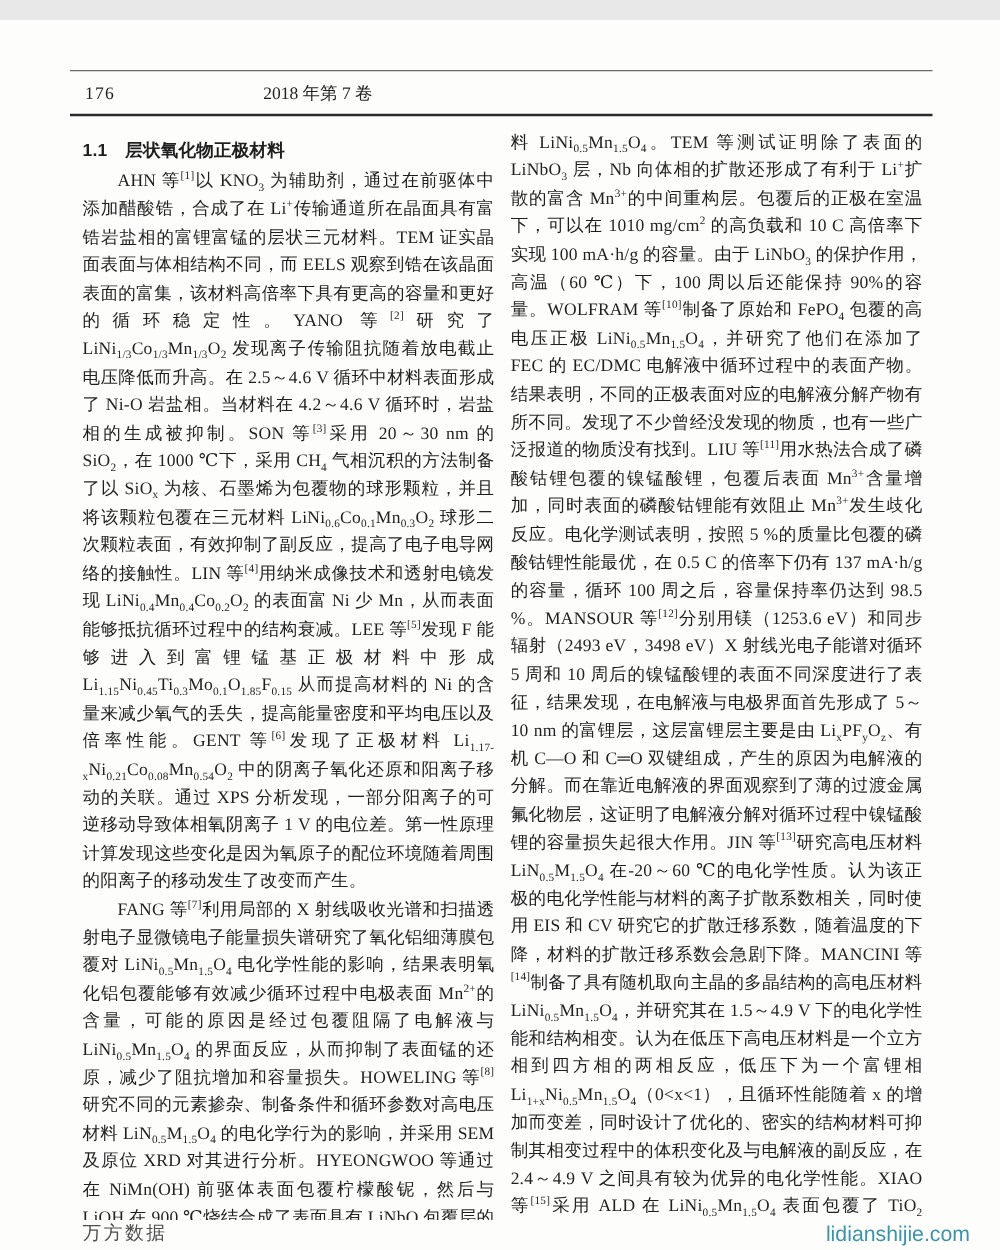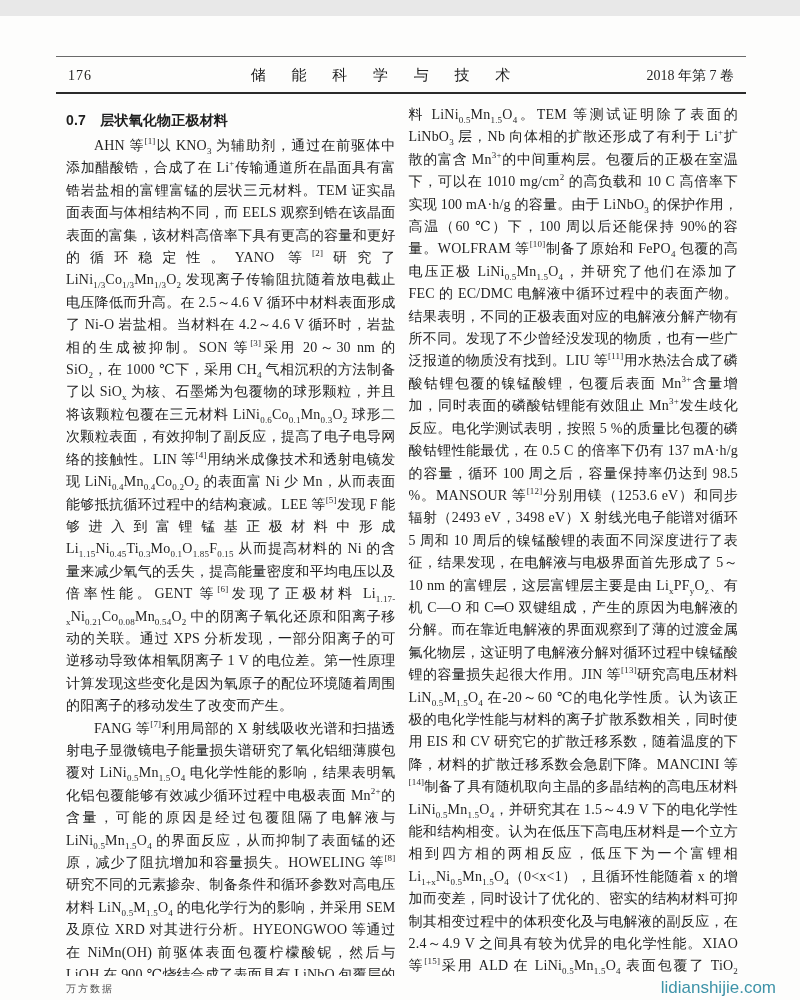--- a/index.html
+++ b/index.html
@@ -31,47 +31,46 @@
   .blk-h2{
     font-family:"Liberation Sans","DejaVu Sans",sans-serif;
     font-size:14px;font-weight:bold;margin:5px 0 4px 0;line-height:22px;
   }
   .col p{margin:0;}
   .indent{text-indent:2em;}
   .no-indent{text-indent:0;}
   sup,sub{font-size:9px;line-height:0;}
   
   .footer-left{
-    position:absolute;left:66px;bottom:20px;font-size:10px;
+    position:absolute;left:66px;bottom:20px;font-size:15px;
     color:var(--wanfang,#4f4f4f);letter-spacing:2px;
   }
   .footer-right{
     position:absolute;right:24px;bottom:18px;font-size:17px;
     color:var(--site_watermark,#3e93a8);
     font-family:"Liberation Sans","DejaVu Sans",sans-serif;letter-spacing:0px;
   }
 </style>
 </head>
 <body>
 
 <div class="page">
 
   <div class="header">
     <div class="rule-thin"></div>
     <div class="header-row">
       <span class="pageno">176</span>
-      <span class="jtitle">储 能 科 学 与 技 术</span>
       <span class="vol">2018 年第 7 卷</span>
     </div>
     <div class="rule-thick"></div>
   </div>
 
   <div class="columns">
     <div class="col">
-        <div class="blk-h2">0.7　层状氧化物正极材料</div>
+        <div class="blk-h2">1.1　层状氧化物正极材料</div>
         <p class="blk-p indent">AHN 等<sup>[1]</sup>以 KNO<sub>3</sub> 为辅助剂，通过在前驱体中添加醋酸锆，合成了在 Li<sup>+</sup>传输通道所在晶面具有富锆岩盐相的富锂富锰的层状三元材料。TEM 证实晶面表面与体相结构不同，而 EELS 观察到锆在该晶面表面的富集，该材料高倍率下具有更高的容量和更好的循环稳定性。YANO 等<sup>[2]</sup>研究了 LiNi<sub>1/3</sub>Co<sub>1/3</sub>Mn<sub>1/3</sub>O<sub>2</sub> 发现离子传输阻抗随着放电截止电压降低而升高。在 2.5～4.6 V 循环中材料表面形成了 Ni-O 岩盐相。当材料在 4.2～4.6 V 循环时，岩盐相的生成被抑制。SON 等<sup>[3]</sup>采用 20～30 nm 的 SiO<sub>2</sub>，在 1000 ℃下，采用 CH<sub>4</sub> 气相沉积的方法制备了以 SiO<sub>x</sub> 为核、石墨烯为包覆物的球形颗粒，并且将该颗粒包覆在三元材料 LiNi<sub>0.6</sub>Co<sub>0.1</sub>Mn<sub>0.3</sub>O<sub>2</sub> 球形二次颗粒表面，有效抑制了副反应，提高了电子电导网络的接触性。LIN 等<sup>[4]</sup>用纳米成像技术和透射电镜发现 LiNi<sub>0.4</sub>Mn<sub>0.4</sub>Co<sub>0.2</sub>O<sub>2</sub> 的表面富 Ni 少 Mn，从而表面能够抵抗循环过程中的结构衰减。LEE 等<sup>[5]</sup>发现 F 能够进入到富锂锰基正极材料中形成 Li<sub>1.15</sub>Ni<sub>0.45</sub>Ti<sub>0.3</sub>Mo<sub>0.1</sub>O<sub>1.85</sub>F<sub>0.15</sub> 从而提高材料的 Ni 的含量来减少氧气的丢失，提高能量密度和平均电压以及倍率性能。GENT 等<sup>[6]</sup>发现了正极材料 Li<sub>1.17-x</sub>Ni<sub>0.21</sub>Co<sub>0.08</sub>Mn<sub>0.54</sub>O<sub>2</sub> 中的阴离子氧化还原和阳离子移动的关联。通过 XPS 分析发现，一部分阳离子的可逆移动导致体相氧阴离子 1 V 的电位差。第一性原理计算发现这些变化是因为氧原子的配位环境随着周围的阳离子的移动发生了改变而产生。</p>
         <p class="blk-p indent">FANG 等<sup>[7]</sup>利用局部的 X 射线吸收光谱和扫描透射电子显微镜电子能量损失谱研究了氧化铝细薄膜包覆对 LiNi<sub>0.5</sub>Mn<sub>1.5</sub>O<sub>4</sub> 电化学性能的影响，结果表明氧化铝包覆能够有效减少循环过程中电极表面 Mn<sup>2+</sup>的含量，可能的原因是经过包覆阻隔了电解液与 LiNi<sub>0.5</sub>Mn<sub>1.5</sub>O<sub>4</sub> 的界面反应，从而抑制了表面锰的还原，减少了阻抗增加和容量损失。HOWELING 等<sup>[8]</sup>研究不同的元素掺杂、制备条件和循环参数对高电压材料 LiN<sub>0.5</sub>M<sub>1.5</sub>O<sub>4</sub> 的电化学行为的影响，并采用 SEM 及原位 XRD 对其进行分析。HYEONGWOO 等通过在 NiMn(OH) 前驱体表面包覆柠檬酸铌，然后与 LiOH 在 900 ℃烧结合成了表面具有 LiNbO 包覆层的 5 V 高电压正极材</p>
       </div>
     <div class="col">
         <p class="blk-p no-indent">料 LiNi<sub>0.5</sub>Mn<sub>1.5</sub>O<sub>4</sub>。TEM 等测试证明除了表面的 LiNbO<sub>3</sub> 层，Nb 向体相的扩散还形成了有利于 Li<sup>+</sup>扩散的富含 Mn<sup>3+</sup>的中间重构层。包覆后的正极在室温下，可以在 1010 mg/cm<sup>2</sup> 的高负载和 10 C 高倍率下实现 100 mA·h/g 的容量。由于 LiNbO<sub>3</sub> 的保护作用，高温（60 ℃）下，100 周以后还能保持 90%的容量。WOLFRAM 等<sup>[10]</sup>制备了原始和 FePO<sub>4</sub> 包覆的高电压正极 LiNi<sub>0.5</sub>Mn<sub>1.5</sub>O<sub>4</sub>，并研究了他们在添加了 FEC 的 EC/DMC 电解液中循环过程中的表面产物。结果表明，不同的正极表面对应的电解液分解产物有所不同。发现了不少曾经没发现的物质，也有一些广泛报道的物质没有找到。LIU 等<sup>[11]</sup>用水热法合成了磷酸钴锂包覆的镍锰酸锂，包覆后表面 Mn<sup>3+</sup>含量增加，同时表面的磷酸钴锂能有效阻止 Mn<sup>3+</sup>发生歧化反应。电化学测试表明，按照 5 %的质量比包覆的磷酸钴锂性能最优，在 0.5 C 的倍率下仍有 137 mA·h/g 的容量，循环 100 周之后，容量保持率仍达到 98.5 %。MANSOUR 等<sup>[12]</sup>分别用镁（1253.6 eV）和同步辐射（2493 eV，3498 eV）X 射线光电子能谱对循环 5 周和 10 周后的镍锰酸锂的表面不同深度进行了表征，结果发现，在电解液与电极界面首先形成了 5～10 nm 的富锂层，这层富锂层主要是由 Li<sub>x</sub>PF<sub>y</sub>O<sub>z</sub>、有机 C—O 和 C═O 双键组成，产生的原因为电解液的分解。而在靠近电解液的界面观察到了薄的过渡金属氟化物层，这证明了电解液分解对循环过程中镍锰酸锂的容量损失起很大作用。JIN 等<sup>[13]</sup>研究高电压材料 LiN<sub>0.5</sub>M<sub>1.5</sub>O<sub>4</sub> 在-20～60 ℃的电化学性质。认为该正极的电化学性能与材料的离子扩散系数相关，同时使用 EIS 和 CV 研究它的扩散迁移系数，随着温度的下降，材料的扩散迁移系数会急剧下降。MANCINI 等<sup>[14]</sup>制备了具有随机取向主晶的多晶结构的高电压材料 LiNi<sub>0.5</sub>Mn<sub>1.5</sub>O<sub>4</sub>，并研究其在 1.5～4.9 V 下的电化学性能和结构相变。认为在低压下高电压材料是一个立方相到四方相的两相反应，低压下为一个富锂相 Li<sub>1+x</sub>Ni<sub>0.5</sub>Mn<sub>1.5</sub>O<sub>4</sub>（0&lt;x&lt;1），且循环性能随着 x 的增加而变差，同时设计了优化的、密实的结构材料可抑制其相变过程中的体积变化及与电解液的副反应，在 2.4～4.9 V 之间具有较为优异的电化学性能。XIAO 等<sup>[15]</sup>采用 ALD 在 LiNi<sub>0.5</sub>Mn<sub>1.5</sub>O<sub>4</sub> 表面包覆了 TiO<sub>2</sub> 层，并且后续热处理得到表面扩散层，有效阻止了循环过程中表面相变引起的一系列副反应，缓解了性能恶化。YOON 等用固相法合成了 Zr 掺</p>
       </div>
   </div>
 
   <div class="footer-left">万方数据</div>
   <div class="footer-right">lidianshijie.com</div>

